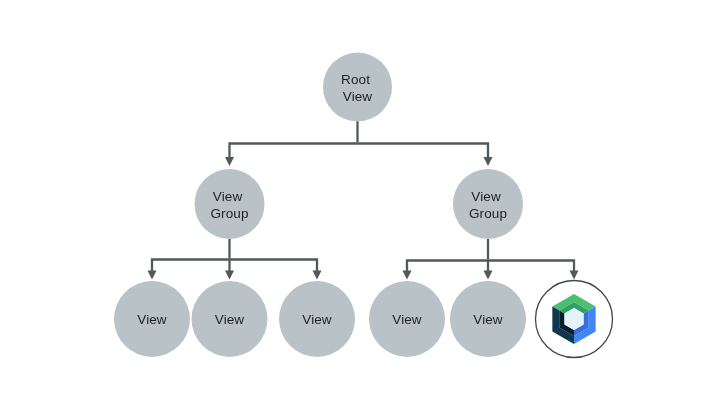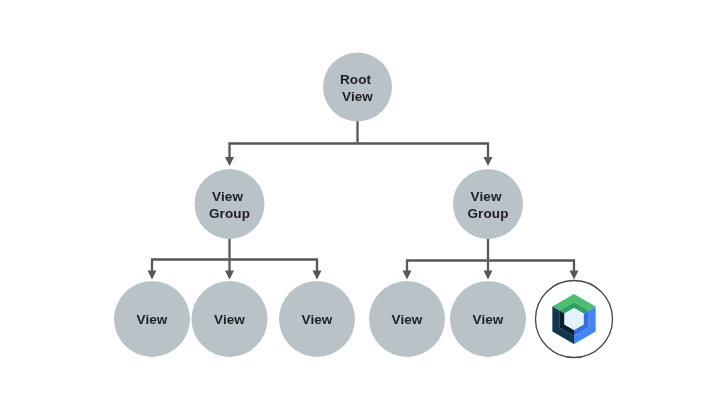--- a/index.html
+++ b/index.html
@@ -6,21 +6,20 @@
     margin: 0;
     padding: 0;
     background: #ffffff;
   }
   .stage {
     position: relative;
     width: 720px;
     height: 405px;
     background: #ffffff;
     overflow: hidden;
-    font-weight: bold;
   }
   svg {
     display: block;
   }
   text {
     font-family: "Liberation Sans", sans-serif;
     font-size: 13.5px;
     letter-spacing: 0.1px;
   }
   .connector {

